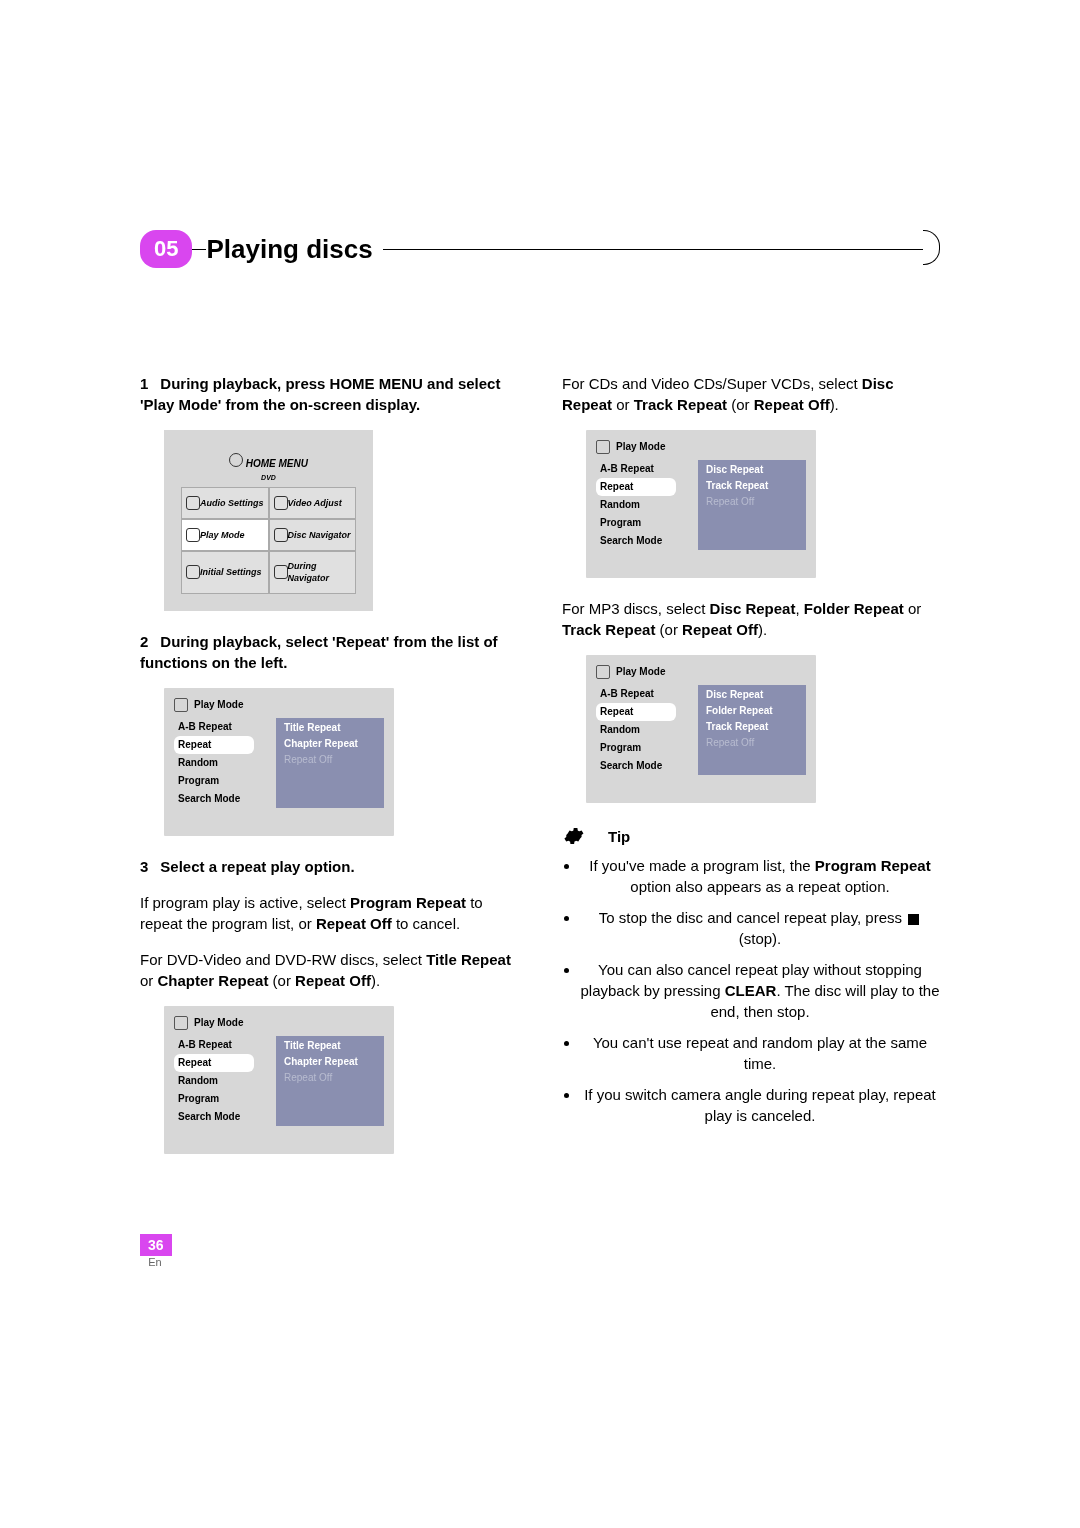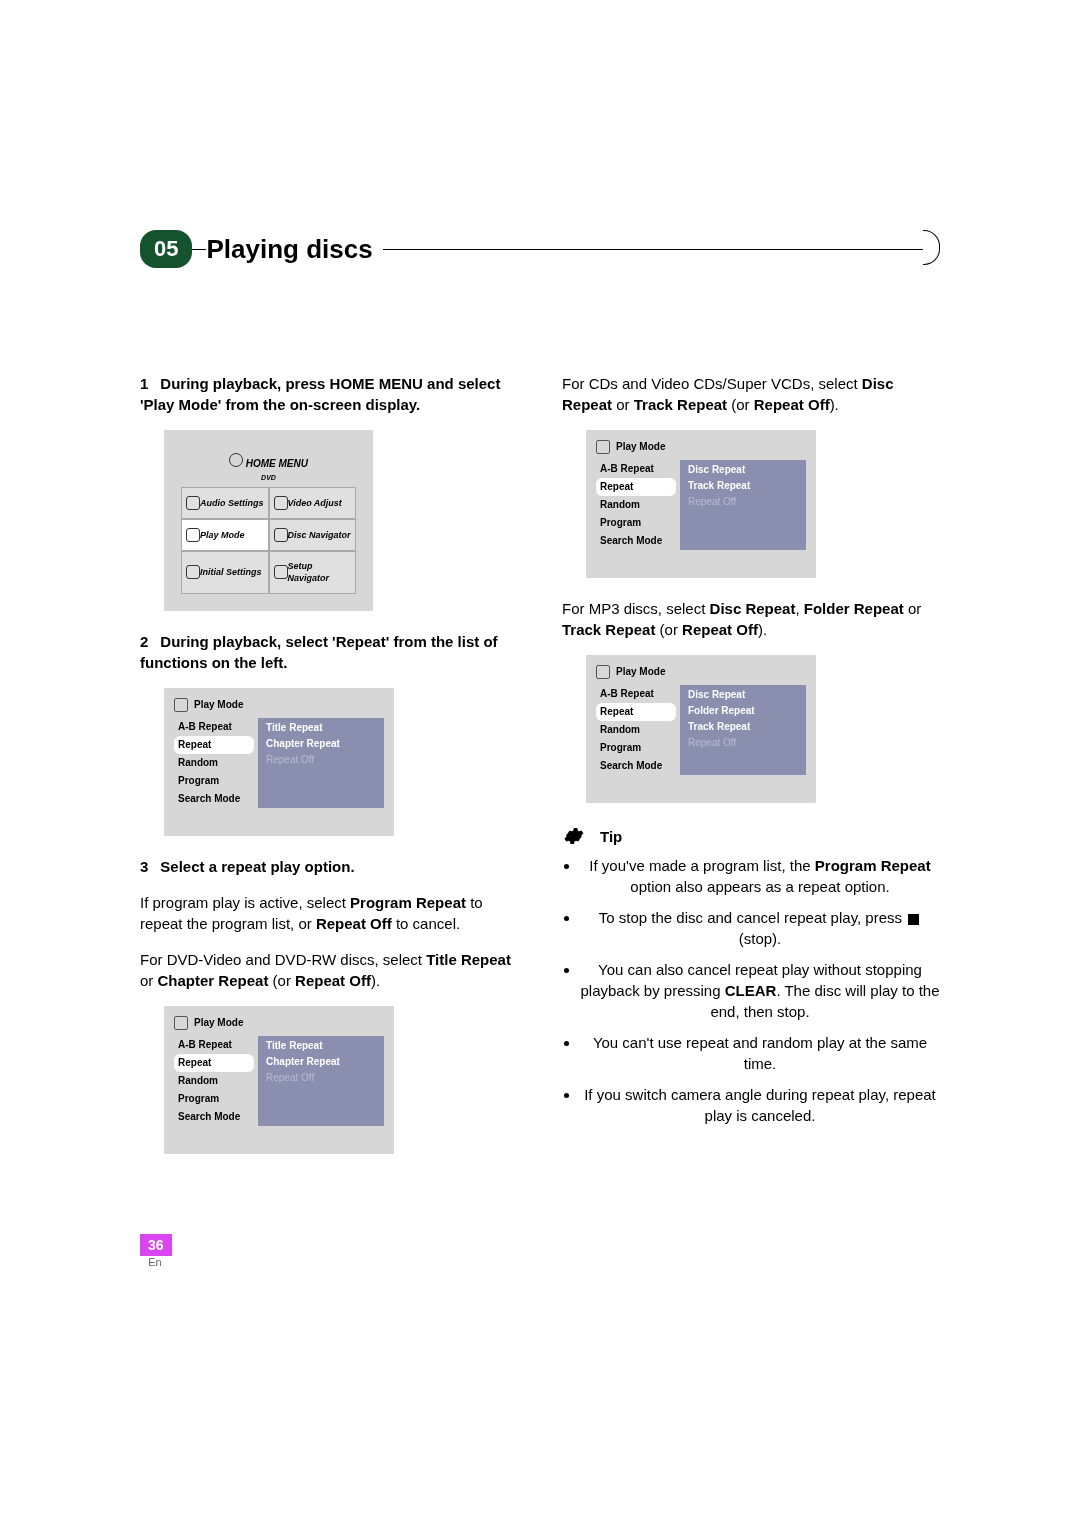--- a/index.html
+++ b/index.html
@@ -13,21 +13,21 @@
   .page {
     padding: 230px 140px 60px 140px;
     position: relative;
   }
   .chapter-header {
     display: flex;
     align-items: center;
     position: relative;
   }
   .chapter-num {
-    background: #14532d;
+    background: #d946ef;
     color: #fff;
     font-weight: bold;
     font-size: 22px;
     padding: 6px 14px;
     border-radius: 16px;
   }
   .chapter-title {
     font-weight: bold;
     font-size: 26px;
     margin-left: 14px;
@@ -88,21 +88,21 @@
   }
   .screen-icon {
     width: 12px;
     height: 12px;
     border: 1px solid #555;
     border-radius: 2px;
     display: inline-block;
   }
   .menu-list {
     display: flex;
-    gap: 4px;
+    gap: 22px;
   }
   .left-menu {
     width: 80px;
   }
   .right-menu {
     flex: 1;
     background: #8a8fb0;
     color: #fff;
     padding: 2px 0 2px 6px;
     border-radius: 0;
@@ -166,21 +166,21 @@
     width: 12px;
     height: 12px;
     border: 1px solid #333;
     border-radius: 3px;
     display: inline-block;
     flex-shrink: 0;
   }
   .callout {
     display: flex;
     align-items: center;
-    gap: 16px;
+    gap: 24px;
     margin-top: 22px;
     margin-bottom: 8px;
   }
   .gear-icon {
     width: 22px;
     height: 22px;
     display:inline-block;
   }
   .note-icon {
     width: 22px;
@@ -271,21 +271,21 @@
               <span>Disc Navigator</span>
             </div>
         </div>
         <div class="hm-row">
           <div class="hm-cell">
               <span class="hm-icon"></span>
               <span>Initial Settings</span>
             </div>
           <div class="hm-cell">
               <span class="hm-icon"></span>
-              <span>Setup Navigator</span>
+              <span>During Navigator</span>
             </div>
         </div>
       </div>
 
       <p>
         <span class="step-num">2</span><span class="step-title">During playback, select 'Repeat' from the list of functions on the left.</span>
       </p>
 
       <div class="screen">
         <div class="screen-header">

